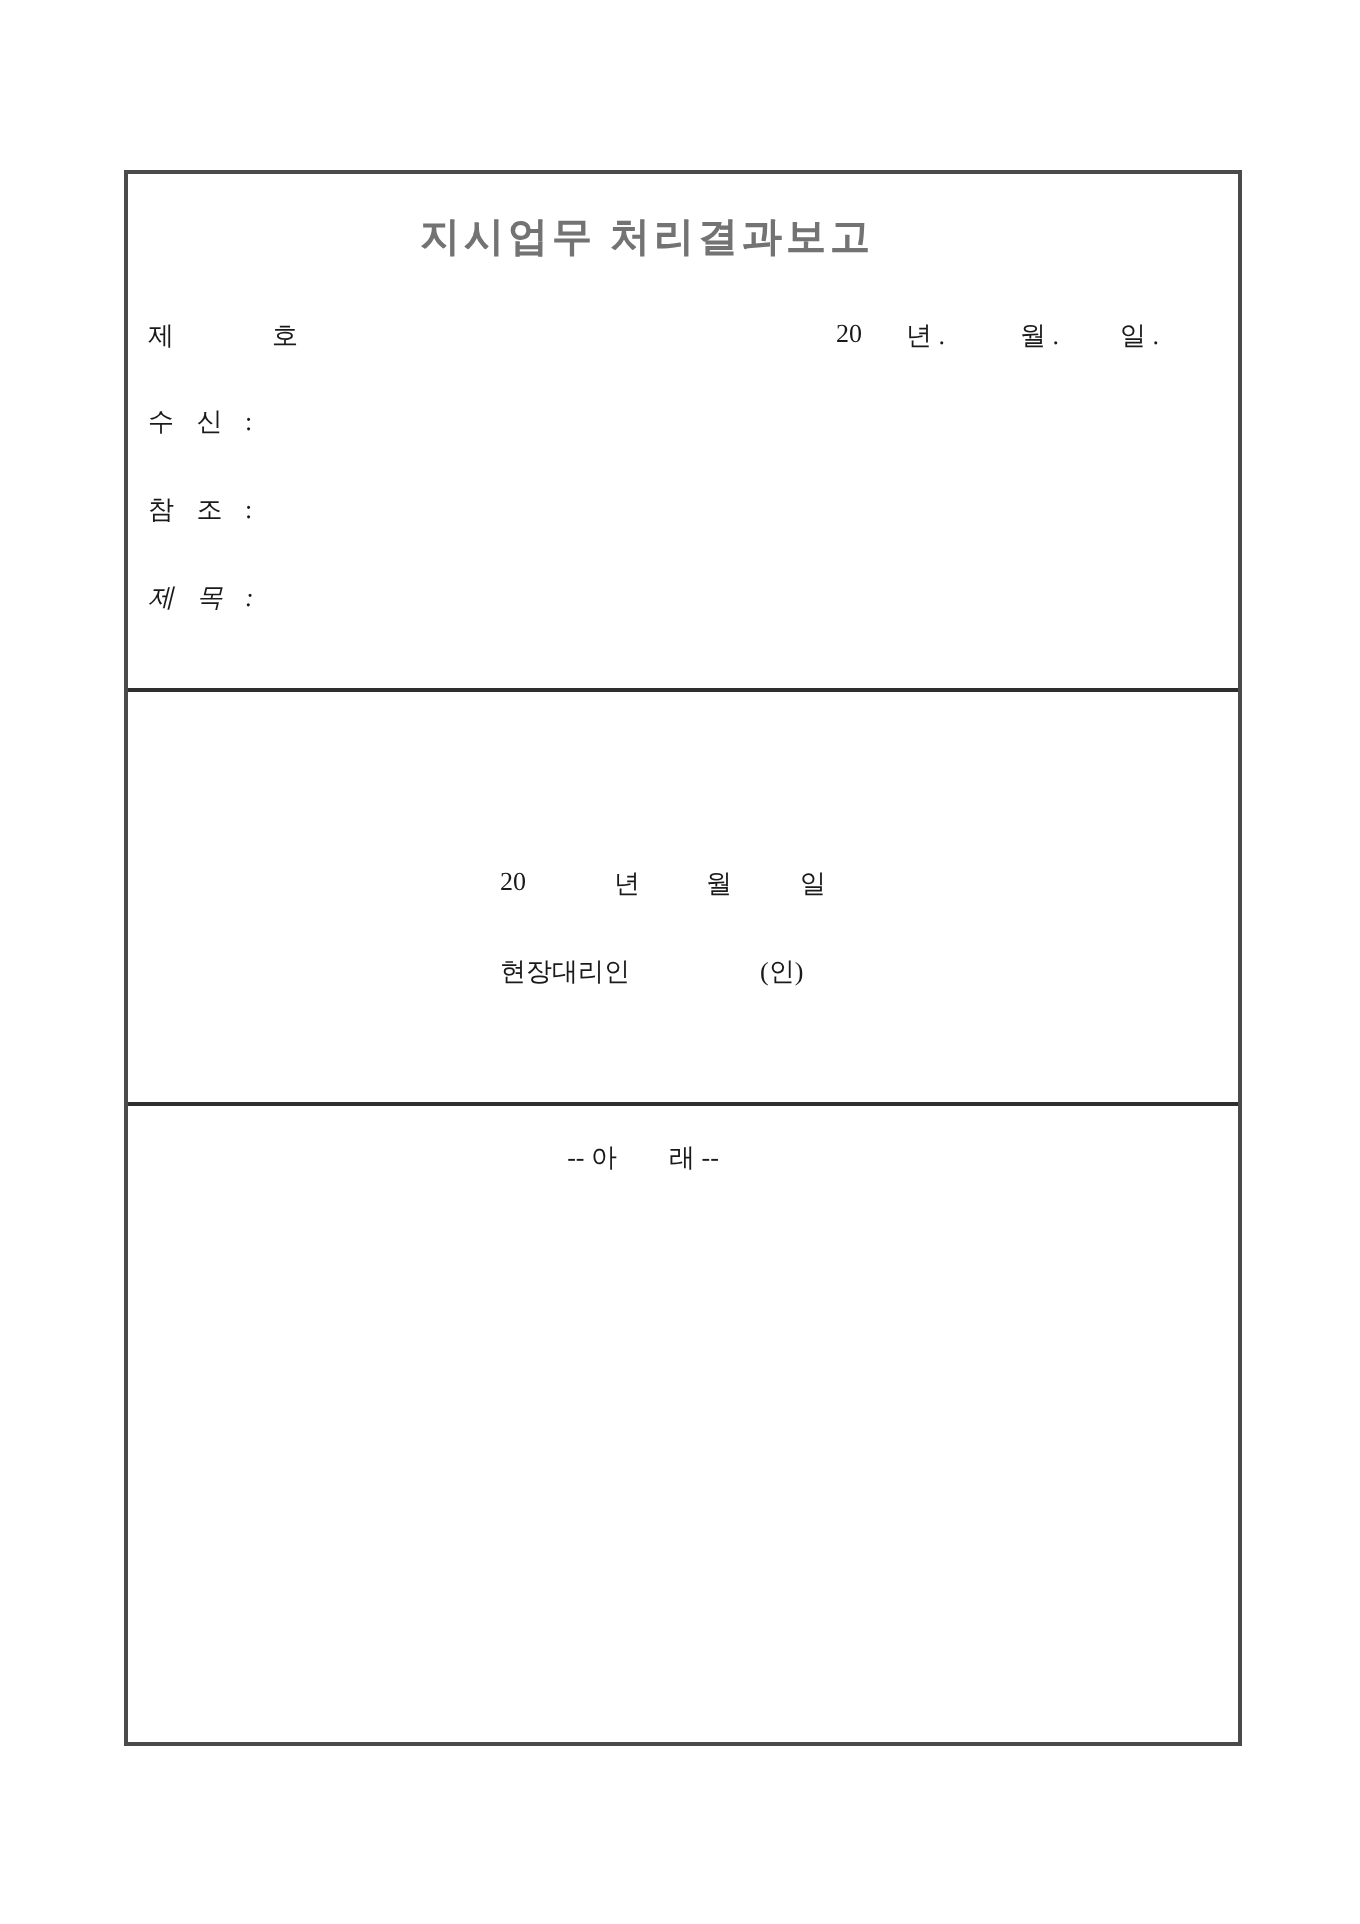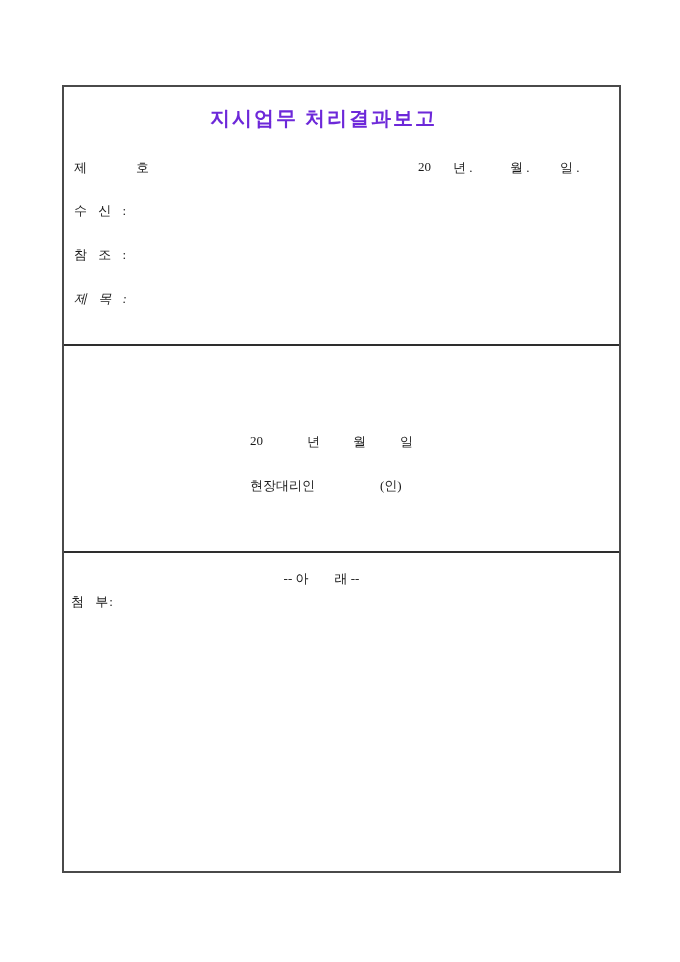--- a/index.html
+++ b/index.html
@@ -23,21 +23,21 @@
   }
   .section { position: absolute; left: 0; width: 100%; }
   .section-header { top: 0; height: 257px; }
   .section-body { top: 257px; height: 207px; border-top: 2px solid #2e2e2e; }
   .section-attachment { top: 464px; height: 320px; border-top: 2px solid #2e2e2e; }
 
   .doc-title {
     position: absolute; top: 18px; left: 0; width: 100%;
     text-align: center; padding-right: 36px;
     font-size: 20px; font-weight: bold; letter-spacing: 2px;
-    color: #6d28d9;
+    color: #737373;
   }
   .line { position: absolute; left: 0; width: 100%; height: 20px; font-size: 13px; }
   .abs { position: absolute; white-space: pre; }
 
   .row-docno { top: 72px; }
   .row-recipient { top: 115px; padding-left: 48px; }
   .row-reference { top: 159px; }
   .row-subject { top: 203px; font-style: italic; }
   .label { word-spacing: 6px; letter-spacing: 1px; }
 
@@ -92,20 +92,16 @@
       </div>
 
       <div class="line row-signer">
         <span class="abs" style="left:186px">현장대리인</span>
         <span class="abs" style="left:316px">(인)</span>
       </div>
     </div>
 
     <div class="section section-attachment">
       <div class="line below-line">-- 아        래 --</div>
-      <div class="line row-attachment">
-        <span class="abs label" style="left:7px">첨 부:</span>
-        <span class="abs" style="left:70px; right:10px"></span>
-      </div>
     </div>
 
   </div>
 </div>
 
 </body></html>

